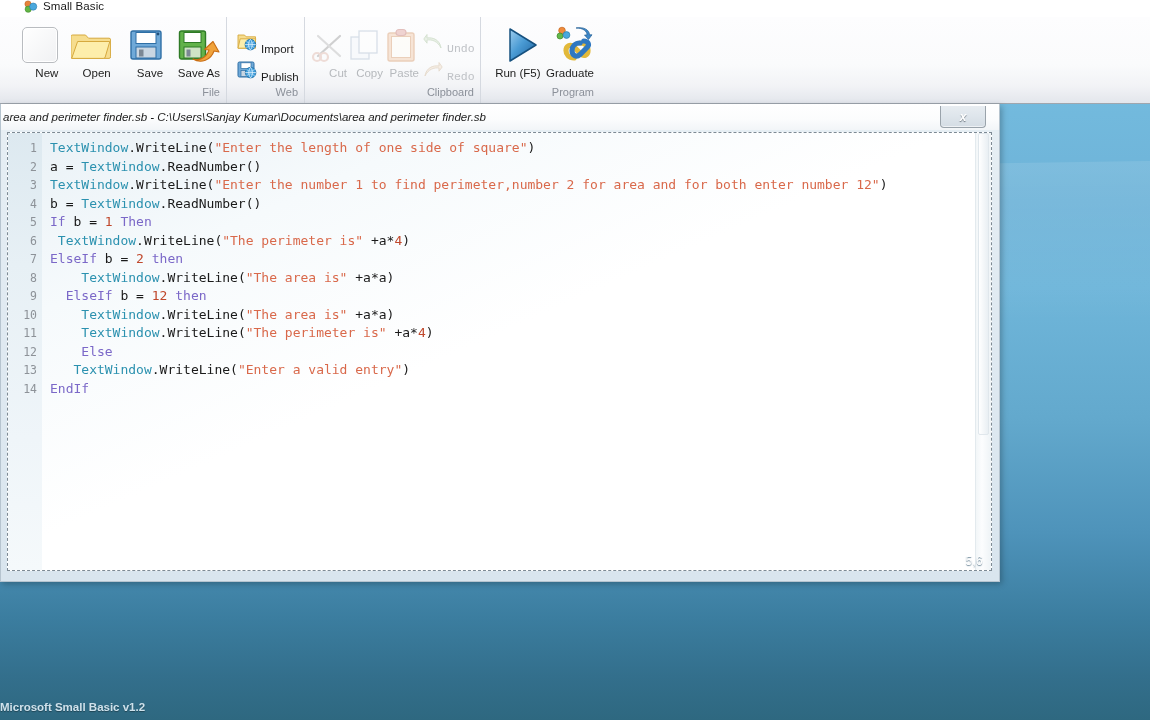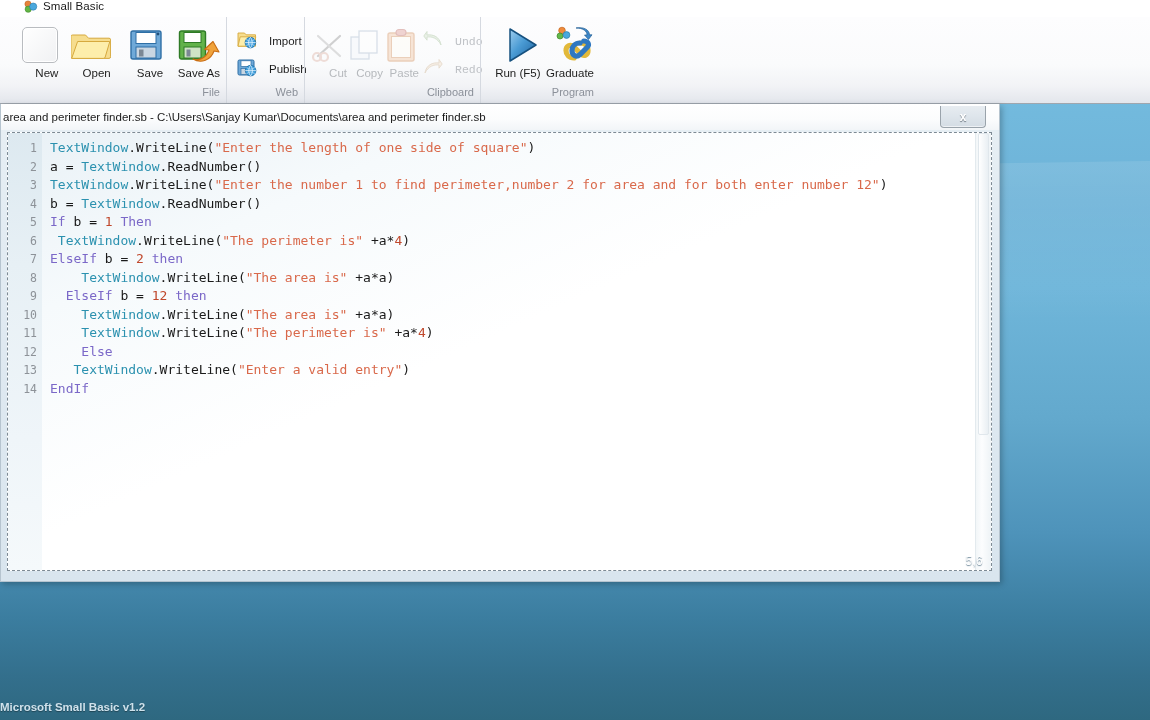--- a/index.html
+++ b/index.html
@@ -76,21 +76,21 @@
     display: flex; flex-direction: column; align-items: flex-end;
     padding-top: 3px;
     cursor: default;
   }
   .big-btn .bi { height: 42px; display:flex; align-items:center; justify-content:center; }
   .big-btn .bl { font-size: 11.5px; color: #1d1d1d; margin-top: 1px; white-space: nowrap;}
   .big-btn.disabled .bl { color: #b6b9bd; }
 
   .small-col { display: flex; flex-direction: column; justify-content: center; padding-top: 4px;}
   .small-btn {
-    display: flex; align-items: center; gap: 12px;
+    display: flex; align-items: flex-end; gap: 4px;
     height: 28px; padding: 0 4px; cursor: default;
   }
   .small-btn .sl { font-size: 11.5px; color: #1d1d1d; }
   .small-btn.disabled .sl { color: #bfc2c6; font-family: Liberation Mono, monospace; }
 
   
   .ic-new { width: 34px; height: 34px; border: 1px solid #b9bcc0; border-radius: 5px;
             background: linear-gradient(135deg,#ffffff,#f0f1f3); box-shadow: inset 0 0 0 1px #fff; }
   
   .ic-folder { width: 40px; height: 30px; }
@@ -117,20 +117,21 @@
     box-sizing: border-box;
     box-shadow: 2px 2px 6px rgba(0,0,0,0.25);
   }
   #editor-titlebar {
     position: relative;
     height: 26px;
     background: linear-gradient(to bottom,#ffffff 0%, #fbfcfd 60%, #f2f5f8 100%);
     display: flex; align-items: center;
     padding-left: 2px;
     box-sizing: border-box;
+    font-style: italic;
   }
   #editor-title-text {
     font-size: 11.5px; color: #1a1a1a; white-space: nowrap;
   }
   #close-button {
     position: absolute; right: 13px; top: 2px;
     width: 44px; height: 21px;
     border: 1px solid #9aa3ab;
     border-top: none;
     border-radius: 0 0 4px 4px;

